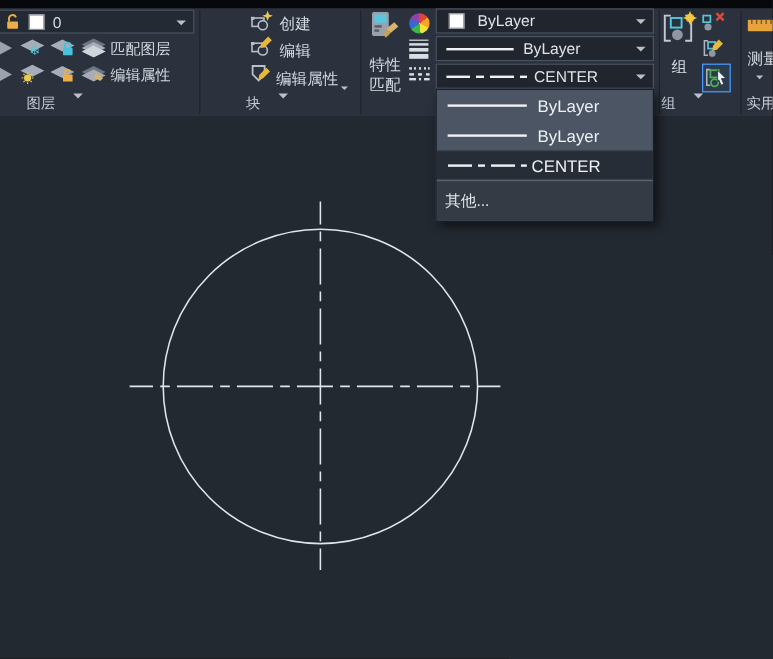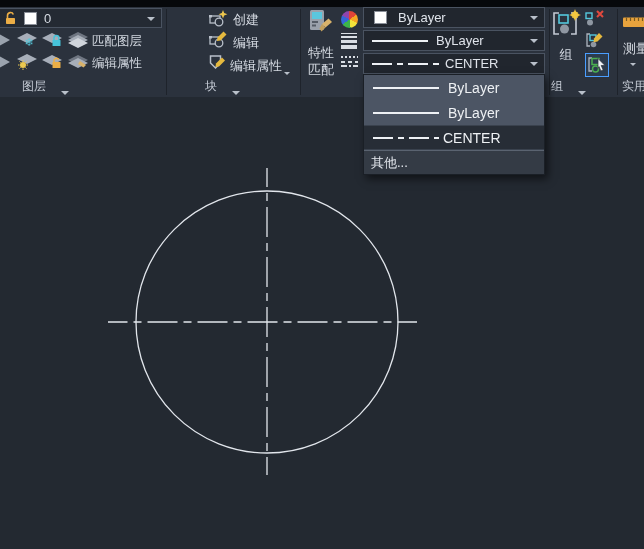--- a/index.html
+++ b/index.html
@@ -4,21 +4,21 @@
 <style>
   html,body{margin:0;padding:0;background:#000;}
   *{box-sizing:border-box;}
   .screen{position:relative;width:644px;height:549px;overflow:hidden;
           font-family:"Liberation Sans","DejaVu Sans",sans-serif;color:#dde1e8;
           background:#232931;}
   
   .top-strip{position:absolute;left:0;top:0;width:644px;height:7px;background:#06080b;}
   .ribbon{position:absolute;left:0;top:7px;width:644px;height:90px;background:#2b323d;}
   .vsep{position:absolute;top:2px;width:1px;height:86px;background:#1e232b;}
-  .panel-label{position:absolute;font-size:12px;color:#c6ccd6;display:flex;align-items:flex-end;gap:15px;cursor:default;}
+  .panel-label{position:absolute;font-size:12px;color:#c6ccd6;display:flex;align-items:flex-start;gap:15px;cursor:default;}
   .arr-sm{width:0;height:0;border-left:4px solid transparent;border-right:4px solid transparent;border-top:4px solid #b9c0ca;}
   .arr-xs{width:0;height:0;border-left:3px solid transparent;border-right:3px solid transparent;border-top:3px solid #b9c0ca;}
   .txt13{font-size:13px;color:#d6dbe3;}
   .txt12{font-size:12.5px;color:#d3d8e0;}
   
   .layer-combo{position:absolute;left:-4px;top:1px;width:166px;height:20px;background:#242a33;
                border:1px solid #4a5361;display:flex;align-items:center;}
   .swatch{width:13px;height:13px;background:#ffffff;border:1px solid #8b9099;}
   .combo-arrow{position:absolute;right:6px;top:8px;}
   .icon-cell{position:absolute;width:24px;height:17px;}
@@ -29,21 +29,21 @@
   .g-solid{width:56px;height:2px;background:#eef1f5;}
   .g-center{width:68px;height:2px;
     background:repeating-linear-gradient(90deg,#eef1f5 0 20px,transparent 20px 25px,#eef1f5 25px 31px,transparent 31px 36px);}
   
   .lt-list{position:absolute;left:363px;top:74px;width:182px;background:#4c5564;
            border:1px solid #1a1f26;box-shadow:3px 4px 8px rgba(0,0,0,.55);z-index:30;}
   .lt-row{height:25px;display:flex;align-items:center;font-size:14px;color:#eef1f4;cursor:default;}
   .lt-row .g-solid{width:66px;margin:0 9px 0 9px;}
   .lt-row .g-center{width:66px;margin:0 4px 0 9px;}
   .lt-row.sel{background:#272d36;border-top:1px solid #3a424e;border-bottom:1px solid #3a424e;height:25px;}
-  .lt-footer{height:24px;display:flex;align-items:center;background:#343b45;
+  .lt-footer{height:34px;display:flex;align-items:center;background:#343b45;
              border-top:1px solid #5a6370;font-size:13px;color:#e3e7ed;padding-left:7px;}
   
   .colorwheel{width:17px;height:17px;border-radius:50%;
     background:conic-gradient(#e04438 0 15%,#f5a623 15% 32%,#f2e33a 32% 48%,#3cb54a 48% 65%,#3567d6 65% 83%,#8e44ad 83% 100%);}
   .lw-icon div{background:#d9dee5;width:16px;margin-bottom:2px;}
   .lt-icon div{width:17px;height:2px;margin-bottom:2.5px;}
   .canvas{position:absolute;left:0;top:97px;width:644px;height:452px;background:#232931;}
   .sel-box{position:absolute;width:24px;height:24px;border:1.5px solid #4a9eff;background:#2c3b4d;}
   .btn{cursor:pointer;}
 </style>

